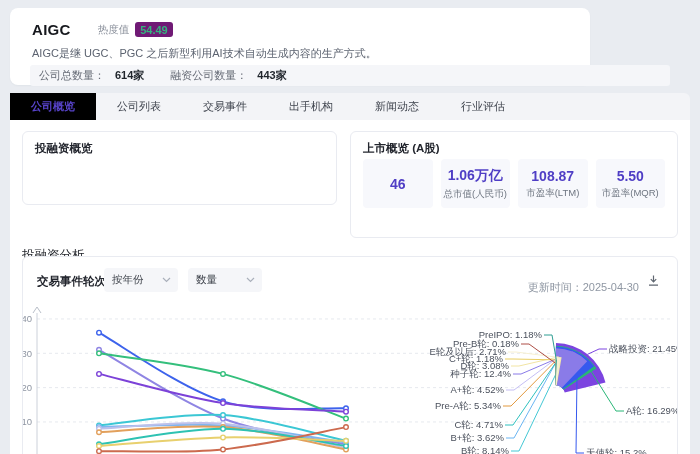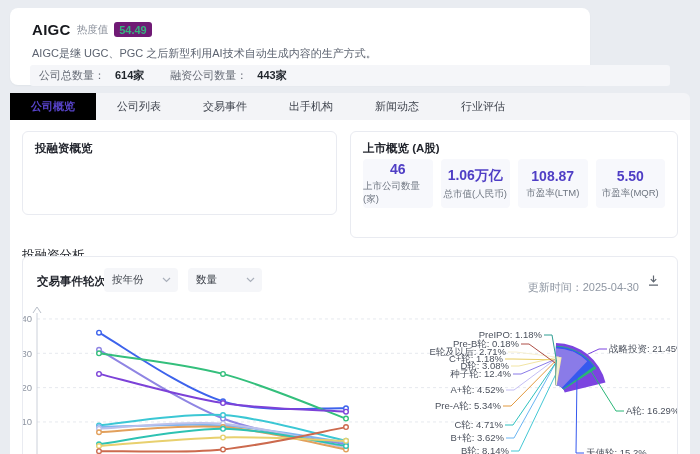--- a/index.html
+++ b/index.html
@@ -10,21 +10,21 @@
     font-family:"Liberation Sans","DejaVu Sans",sans-serif;
     color:#23262d;
   }
   
   .header-card{
     position:absolute; left:10px; top:8px; width:580px; height:77px;
     background:#fff; border-radius:8px; box-shadow:0 1px 2px rgba(30,40,60,.04);
   }
   .title-row{ position:absolute; left:22px; top:13px; display:flex; align-items:center; }
   .app-title{ font-size:15px; font-weight:bold; color:#16181d; letter-spacing:.3px; }
-  .heat-label{ font-size:10.5px; color:#8b919c; margin-left:6px; }
+  .heat-label{ font-size:10.5px; color:#8b919c; margin-left:27px; }
   .heat-badge{
     margin-left:6px; font-size:11px; font-weight:bold; color:#35b37e;
     background:#701a75; border-radius:3px; padding:1.5px 5px;
   }
   .desc{ position:absolute; left:22px; top:38px; font-size:11px; color:#5c6370; }
   .stats-bar{
     position:absolute; left:20px; top:57px; width:640px; height:21px;
     background:#f5f6f9; border-radius:3px; display:flex; align-items:center;
     padding-left:9px; font-size:11px;
   }
@@ -95,30 +95,29 @@
   <div class="tab active">公司概览</div>
   <div class="tab">公司列表</div>
   <div class="tab">交易事件</div>
   <div class="tab">出手机构</div>
   <div class="tab">新闻动态</div>
   <div class="tab">行业评估</div>
 </div>
 
 <div class="main-panel"></div>
 
-<div class="ov-card" style="left:22px; top:131px; width:315px; height:84px;">
+<div class="ov-card" style="left:22px; top:131px; width:315px; height:74px;">
   <div class="ov-title">投融资概览</div>
 </div>
 
 <div class="ov-card" style="left:350px; top:131px; width:328px; height:107px;">
   <div class="ov-title">上市概览 (A股)</div>
   <div class="ov-boxes">
     <div class="ov-box">
       <div class="ov-num">46</div>
-      <div class="ov-lbl">上市公司数量(家)</div>
     </div>
     <div class="ov-box">
       <div class="ov-num">1.06万亿</div>
       <div class="ov-lbl">总市值(人民币)</div>
     </div>
     <div class="ov-box">
       <div class="ov-num">108.87</div>
       <div class="ov-lbl">市盈率(LTM)</div>
     </div>
     <div class="ov-box">

